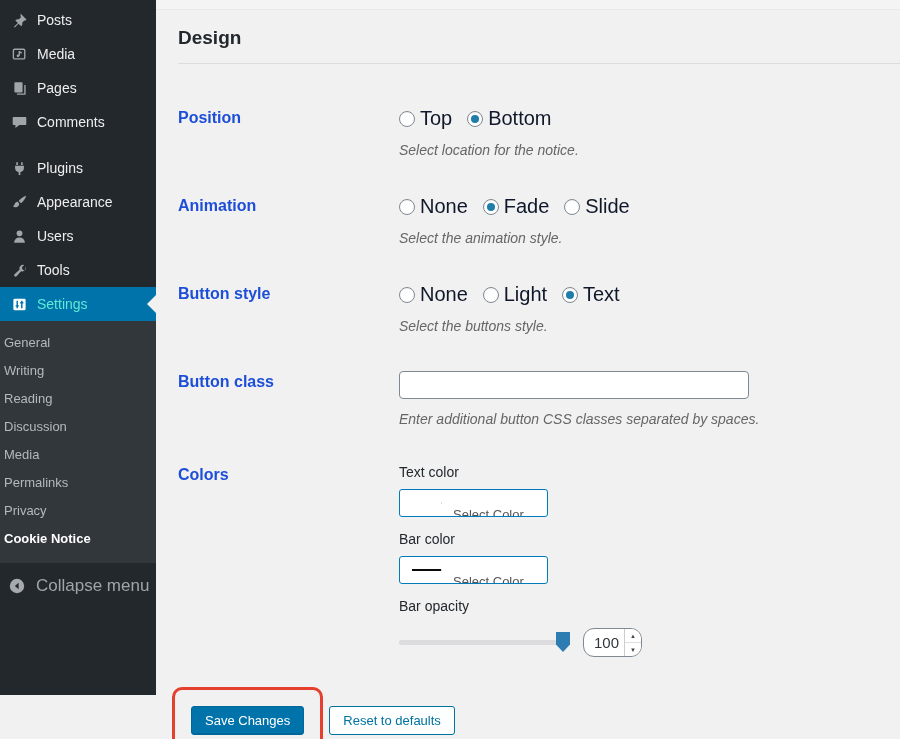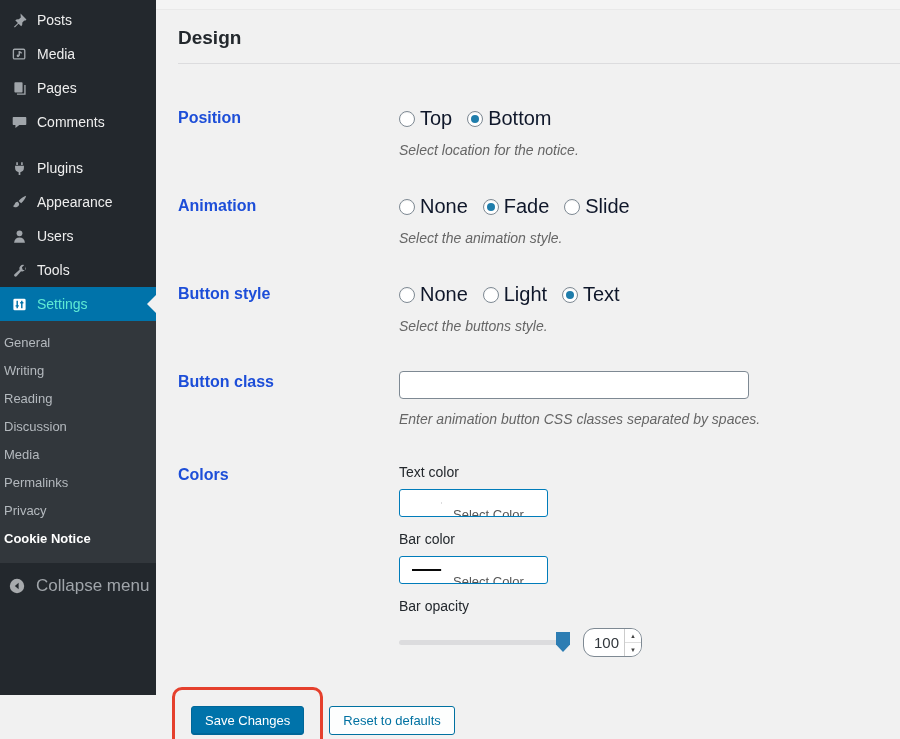--- a/index.html
+++ b/index.html
@@ -298,21 +298,21 @@
           </span>
         </div>
         <div class="description">Select the buttons style.</div>
       </div>
     </div>
 
     <div class="form-row">
       <div class="row-label">Button class</div>
       <div class="row-control">
         <input type="text" class="text-input" value="" style="">
-        <div class="description">Enter animation button CSS classes separated by spaces.</div>
+        <div class="description">Enter additional button CSS classes separated by spaces.</div>
       </div>
     </div>
 
     <div class="form-row" style="margin-bottom:0;">
       <div class="row-label">Colors</div>
       <div class="row-control">
 
         <div class="color-group">
           <div class="sub-label">Text color</div>
           <button class="color-btn">

